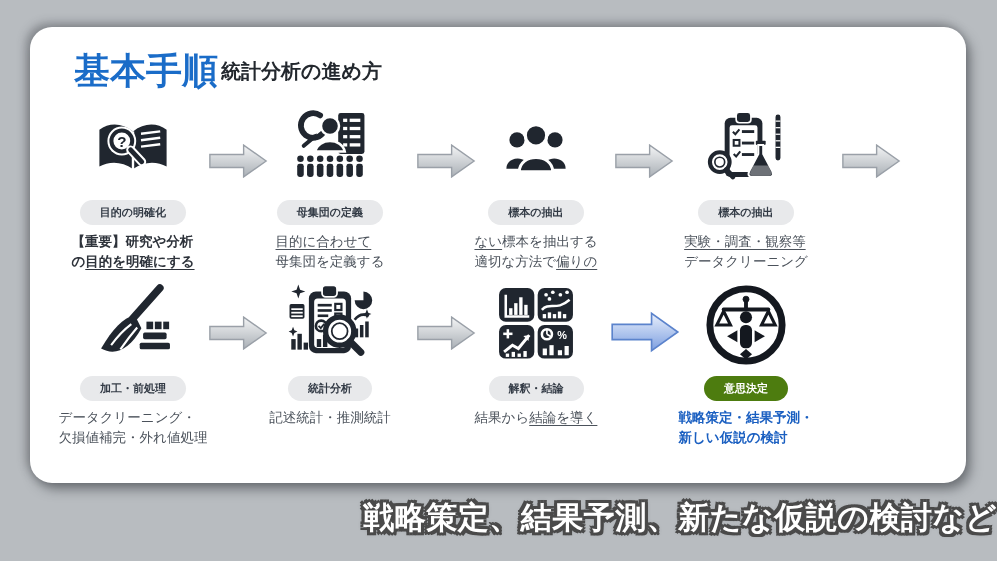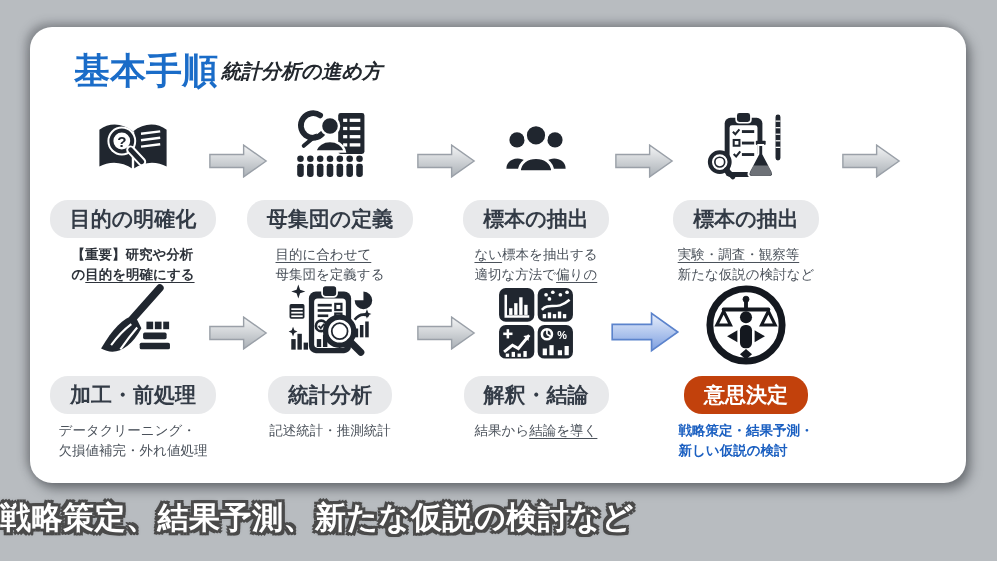--- a/index.html
+++ b/index.html
@@ -10,36 +10,36 @@
         border-radius:22px;
         box-shadow:4px 6px 12px rgba(45,50,55,.55),-4px -4px 10px rgba(45,50,55,.35);}
 
   .corner-badge{position:absolute;right:0;top:18px;width:205px;height:36px;
         background:rgba(123,156,212,.85);
         display:flex;align-items:center;justify-content:center;
         font-size:17px;font-weight:800;color:#1d4f9e;letter-spacing:.5px;
         text-shadow:-1px -1px 0 #fff,1px -1px 0 #fff,-1px 1px 0 #fff,1px 1px 0 #fff,0 0 3px #fff;}
 
   .hdr-title{position:absolute;left:74px;top:47px;font-size:36px;font-weight:800;color:#1a6cc8;}
-  .hdr-sub{position:absolute;left:221px;top:58px;font-size:20px;font-weight:700;color:#23282e;font-style:italic;}
+  .hdr-sub{position:absolute;left:221px;top:58px;font-size:20px;font-weight:700;color:#23282e;}
 
   .step{position:absolute;width:176px;display:flex;flex-direction:column;align-items:center;}
   .iconbox{height:86px;display:flex;align-items:center;justify-content:center;}
   .pill{margin-top:8px;padding:5px 20px;background:#e8e9eb;border-radius:18px;
-        font-size:21px;font-weight:700;color:#333b46;white-space:nowrap;}
-  .pill.blue{background:#c2410c;color:#ffffff;}
+        font-size:11px;font-weight:700;color:#333b46;white-space:nowrap;}
+  .pill.blue{background:#4d7c0f;color:#ffffff;}
   .desc{margin-top:7px;font-size:13.5px;color:#4b525b;line-height:1.45;white-space:nowrap;}
   .desc.bold{font-weight:700;color:#2e333b;}
   .desc.blue{font-weight:700;color:#1a5fc1;}
   .u{text-decoration:underline;text-underline-offset:2.5px;}
 
   .arr{position:absolute;width:60px;height:38px;}
   .arr.blue{width:70px;height:44px;}
 
-  .caption{position:absolute;left:0;top:497px;width:100%;text-align:left;
+  .caption{position:absolute;left:0;top:497px;width:100%;text-align:right;
         font-size:31px;font-weight:800;color:#ffffff;letter-spacing:.5px;
         text-shadow:-3px -3px 0 #4a4a4a,3px -3px 0 #4a4a4a,-3px 3px 0 #4a4a4a,3px 3px 0 #4a4a4a,
                     -3px 0 0 #4a4a4a,3px 0 0 #4a4a4a,0 -3px 0 #4a4a4a,0 3px 0 #4a4a4a,0 0 5px #4a4a4a;}
 
   .ic{fill:#20262f;}
   svg text{font-family:"Liberation Sans","DejaVu Sans",sans-serif;}
 </style>
 </head>
 <body>
 
@@ -177,21 +177,21 @@
         <path class="ic" d="M65 45 L65 56 L54 77 Q51 84 58 84 L78 84 Q85 84 82 77 L71 56 L71 45 Z" stroke="#fff" stroke-width="2.5"></path>
         <path d="M59 70 L77 70 L81 79 Q82 82 78 82 L58 82 Q54 82 55 79 Z" fill="#fff" opacity="0.35"></path>
         <circle cx="18" cy="66" r="12" fill="#fff" stroke="#20262f" stroke-width="5"></circle>
         <circle cx="18" cy="66" r="6" fill="none" stroke="#20262f" stroke-width="2"></circle>
         <line x1="26" y1="75" x2="34" y2="84" stroke="#20262f" stroke-width="6" stroke-linecap="round"></line>
       </svg>
     </div>
     <div class="pill"><span>標本の抽出</span></div>
     <div class="desc">
       <div><span class="u">実験・調査・観察等</span></div>
-      <div><span>新たな仮説の検討など</span></div>
+      <div><span>データクリーニング</span></div>
     </div>
   </div>
 
   <svg class="arr" style="left:208px;top:142px" viewBox="0 0 64 40">
       <path d="M2 13 L38 13 L38 3 L62 20 L38 37 L38 27 L2 27 Z" fill="url(#gGray)" stroke="#9aa0a8" stroke-width="1.5"></path>
     </svg>
   <svg class="arr" style="left:416px;top:142px" viewBox="0 0 64 40">
       <path d="M2 13 L38 13 L38 3 L62 20 L38 37 L38 27 L2 27 Z" fill="url(#gGray)" stroke="#9aa0a8" stroke-width="1.5"></path>
     </svg>
   <svg class="arr" style="left:614px;top:142px" viewBox="0 0 64 40">

